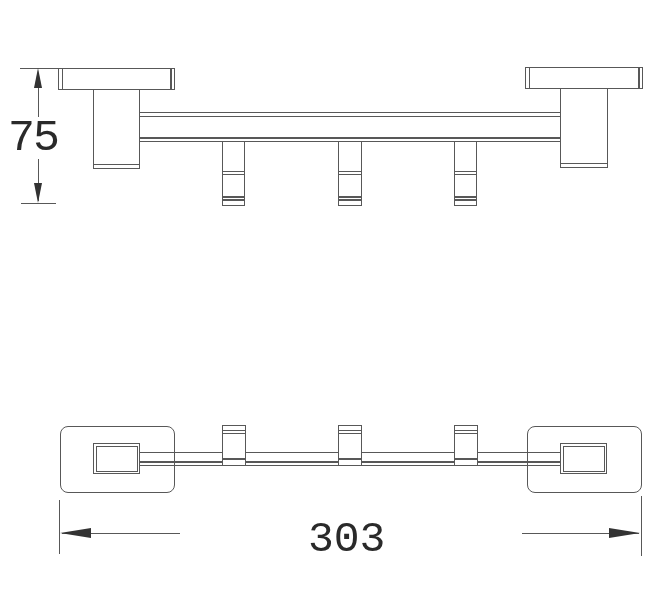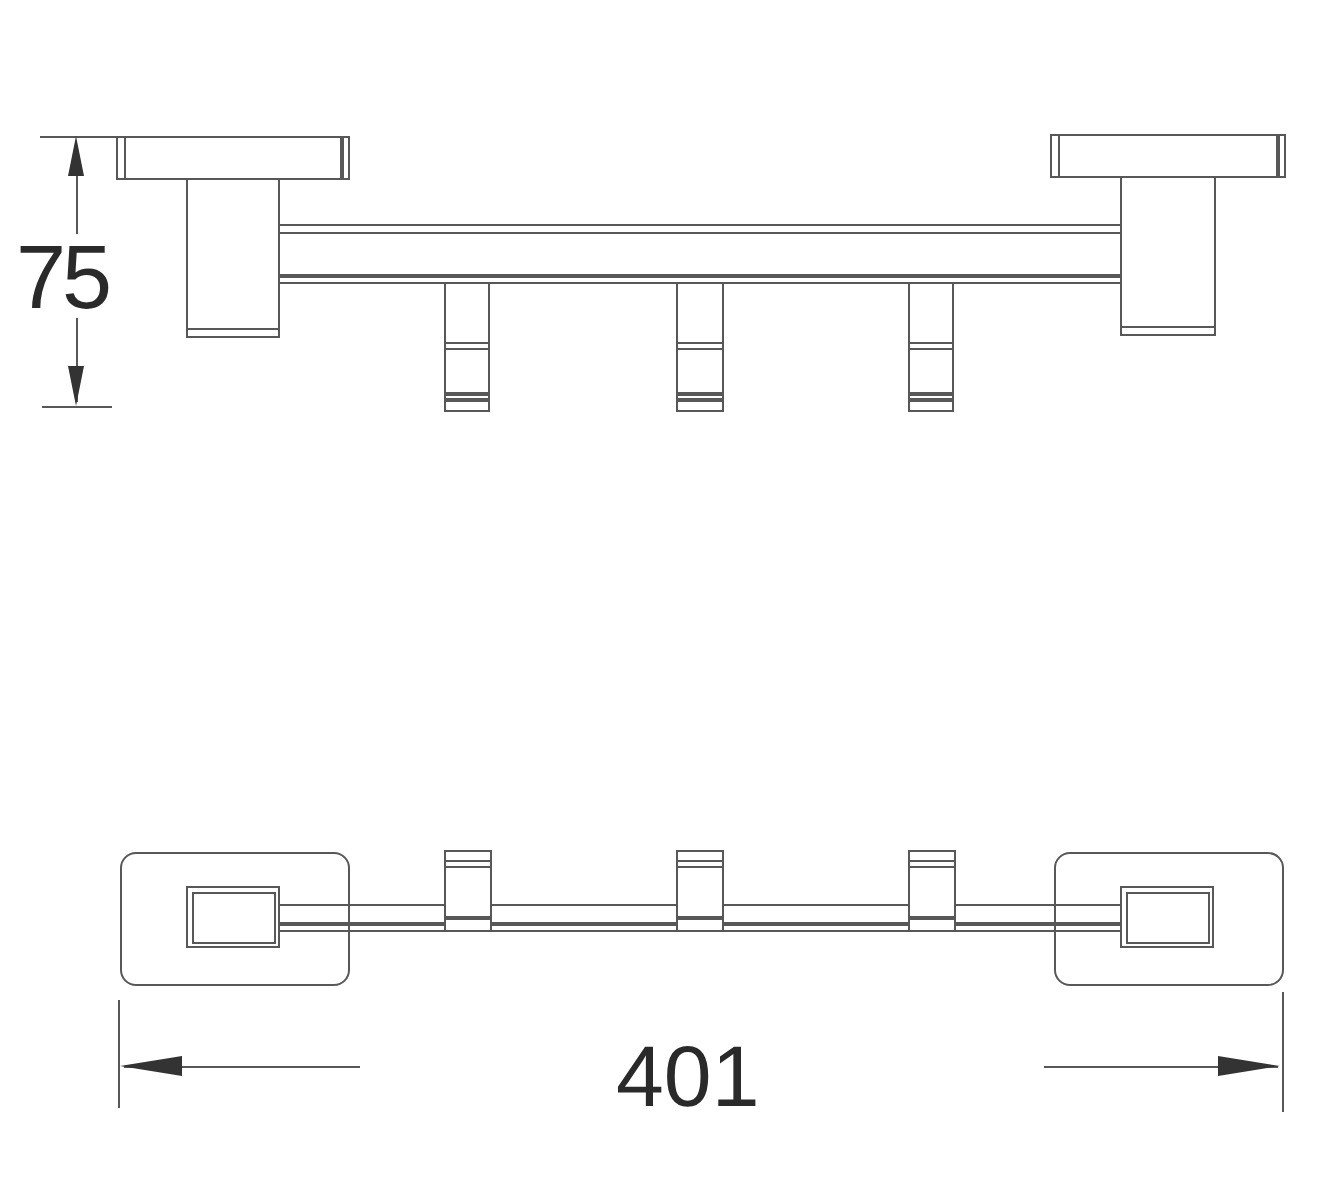--- a/index.html
+++ b/index.html
@@ -1,18 +1,18 @@
 <!DOCTYPE html>
 <html><head>
 <meta charset="utf-8">
 <style>
   html,body{margin:0;padding:0;background:#fff;}
   .canvas{
     position:relative;width:670px;height:600px;background:#ffffff;
-    font-family:Liberation Sans, sans-serif;overflow:hidden;
+    font-family:Liberation Mono, monospace;overflow:hidden;
   }
   .box{position:absolute;box-sizing:border-box;border:1.5px solid #585858;background:#ffffff;}
   .nofill{background:transparent;}
   .hline{position:absolute;height:1.5px;background:#585858;}
   .vline{position:absolute;width:1.5px;background:#585858;}
   .cap{position:absolute;top:0;bottom:0;width:1.5px;background:#585858;}
   .innerh{position:absolute;left:0;right:0;height:1.5px;background:#585858;}
   .dimtext{position:absolute;color:#2a2a2a;line-height:1;white-space:nowrap;}
   .t75{font-size:45px;letter-spacing:-2px;}
   .t303{font-size:43px;letter-spacing:0;}
@@ -116,17 +116,17 @@
       <div class="innerh" style="top:32.5px;"></div>
     </div>
 
     <div>
       <div class="vline" style="left:58.5px;top:500px;height:54px;"></div>
       <div class="vline" style="left:640.5px;top:496px;height:60px;"></div>
       <div class="hline" style="left:62px;top:532.5px;width:118px;"></div>
       <div class="hline" style="left:522px;top:532.5px;width:117px;"></div>
       <div class="arrow arr-left" style="left:60px;top:528px;"></div>
       <div class="arrow arr-right" style="left:609px;top:528px;"></div>
-      <div class="dimtext t303" style="left:308px;top:518px;">401</div>
+      <div class="dimtext t303" style="left:308px;top:518px;">303</div>
     </div>
   </div>
 
 </div>
 
 </body></html>

